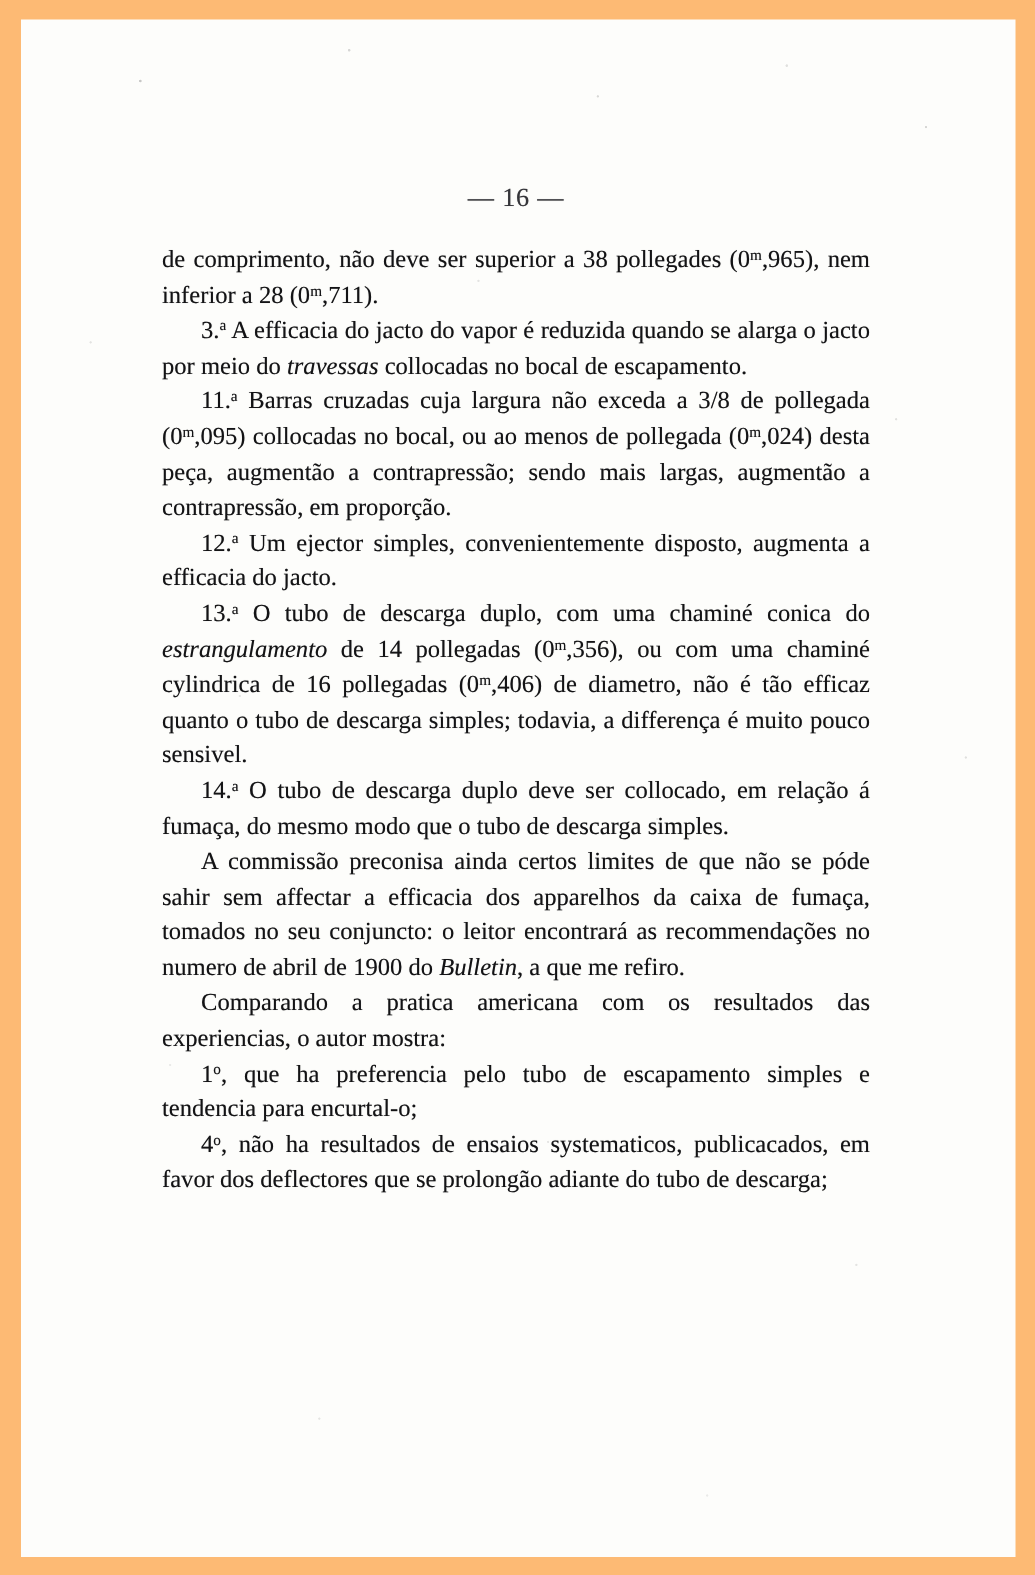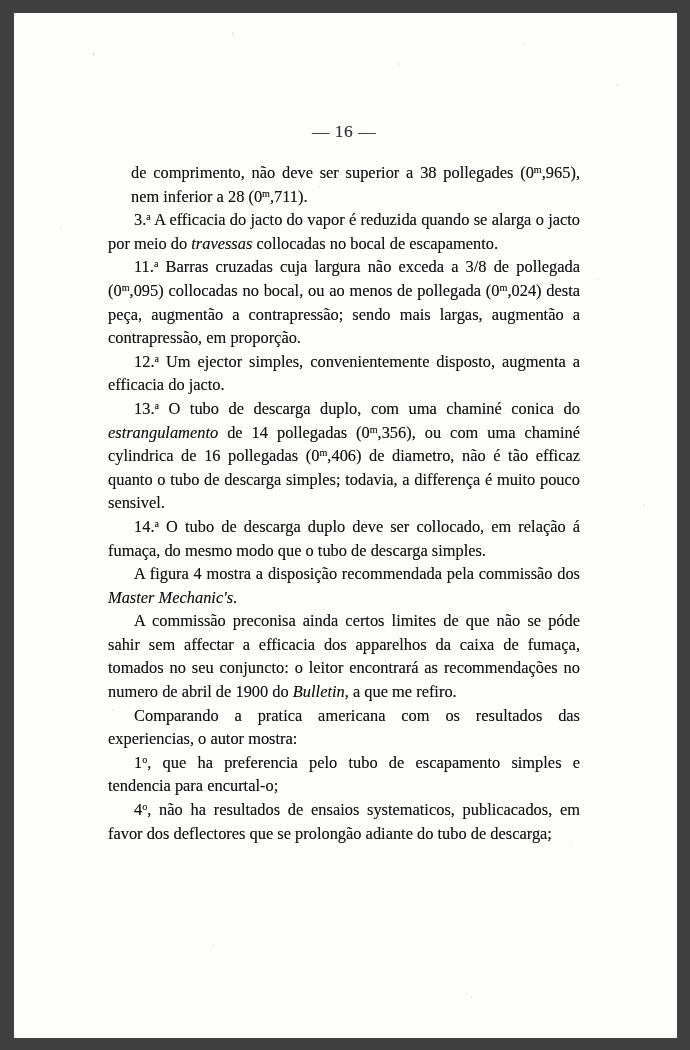--- a/index.html
+++ b/index.html
@@ -12,21 +12,21 @@
     height: 1050px;
     overflow: hidden;
     font-family: "Liberation Serif", "DejaVu Serif", serif;
   }
 
   
   .scan {
     position: relative;
     width: 690px;
     height: 1050px;
-    background: #404040;
+    background: #fdba74;
     box-sizing: border-box;
   }
 
   .page {
     position: absolute;
     left: 14px;
     top: 13px;
     width: 663px;
     height: 1025px;
     background: #fdfdfb;
@@ -91,21 +91,20 @@
     -webkit-hyphens: none;
     hyphens: none;
   }
 
   .body-text p {
     margin: 0;
     text-indent: 26px;
   }
   .body-text p.noindent {
     text-indent: 0;
-    margin-left: 23px;
   }
   
   .body-text p { text-align-last: left; }
 
   i { font-style: italic; }
 
   sup.ord {
     font-size: 0.62em;
     vertical-align: 0.48em;
     line-height: 0;
@@ -135,21 +134,20 @@
     <div class="content">
       <div class="folio">— 16 —</div>
 
       <div class="body-text">
           <p class="noindent"><span>de comprimento, não deve ser  superior  a 38 pollegades (0</span><sup class="m">m</sup><span>,965), nem inferior a 28 (0</span><sup class="m">m</sup><span>,711).</span></p>
           <p><span>3.</span><sup class="ord">a</sup><span> A efficacia do jacto do vapor é reduzida quando  se alarga o jacto por  meio  do </span><i>travessas</i><span> collocadas no  bocal de escapamento.</span></p>
           <p><span>11.</span><sup class="ord">a</sup><span> Barras cruzadas  cuja largura não exceda a 3/8 de pollegada (0</span><sup class="m">m</sup><span>,095) collocadas no bocal, ou ao menos de pollegada  (0</span><sup class="m">m</sup><span>,024)  desta  peça,  augmentão  a  contrapressão; sendo  mais largas, augmentão a contrapressão, em  proporção.</span></p>
           <p><span>12.</span><sup class="ord">a</sup><span> Um ejector simples, convenientemente disposto, augmenta a efficacia do jacto.</span></p>
           <p><span>13.</span><sup class="ord">a</sup><span> O tubo de descarga duplo, com uma chaminé conica do </span><i>estrangulamento</i><span> de 14 pollegadas (0</span><sup class="m">m</sup><span>,356), ou com uma chaminé cylindrica  de  16  pollegadas (0</span><sup class="m">m</sup><span>,406) de diametro, não é tão efficaz quanto o tubo de descarga  simples; todavia, a differença é muito pouco sensivel.</span></p>
           <p><span>14.</span><sup class="ord">a</sup><span> O tubo de descarga duplo deve ser  collocado, em relação á  fumaça, do mesmo modo que o tubo de descarga simples.</span></p>
-          <p><span>A figura 4 mostra a disposição recommendada pela commissão dos </span><i>Master Mechanic's</i><span>.</span></p>
           <p><span>A commissão preconisa ainda certos limites de que não se póde sahir sem  affectar a efficacia dos apparelhos da caixa de fumaça, tomados no seu conjuncto: o leitor encontrará as recommendações no numero de abril de 1900 do </span><i>Bulletin</i><span>, a que me refiro.</span></p>
           <p><span>Comparando a pratica americana com os resultados das experiencias, o autor mostra:</span></p>
           <p><span>1</span><sup class="ord">o</sup><span>, que ha preferencia pelo tubo de escapamento simples e tendencia para encurtal-o;</span></p>
           <p><span>4</span><sup class="ord">o</sup><span>, não ha resultados de ensaios systematicos, publicacados, em favor dos  deflectores que se prolongão adiante do tubo de descarga;</span></p>
         </div>
     </div>
   </div>
 </div>
 
 </body></html>

